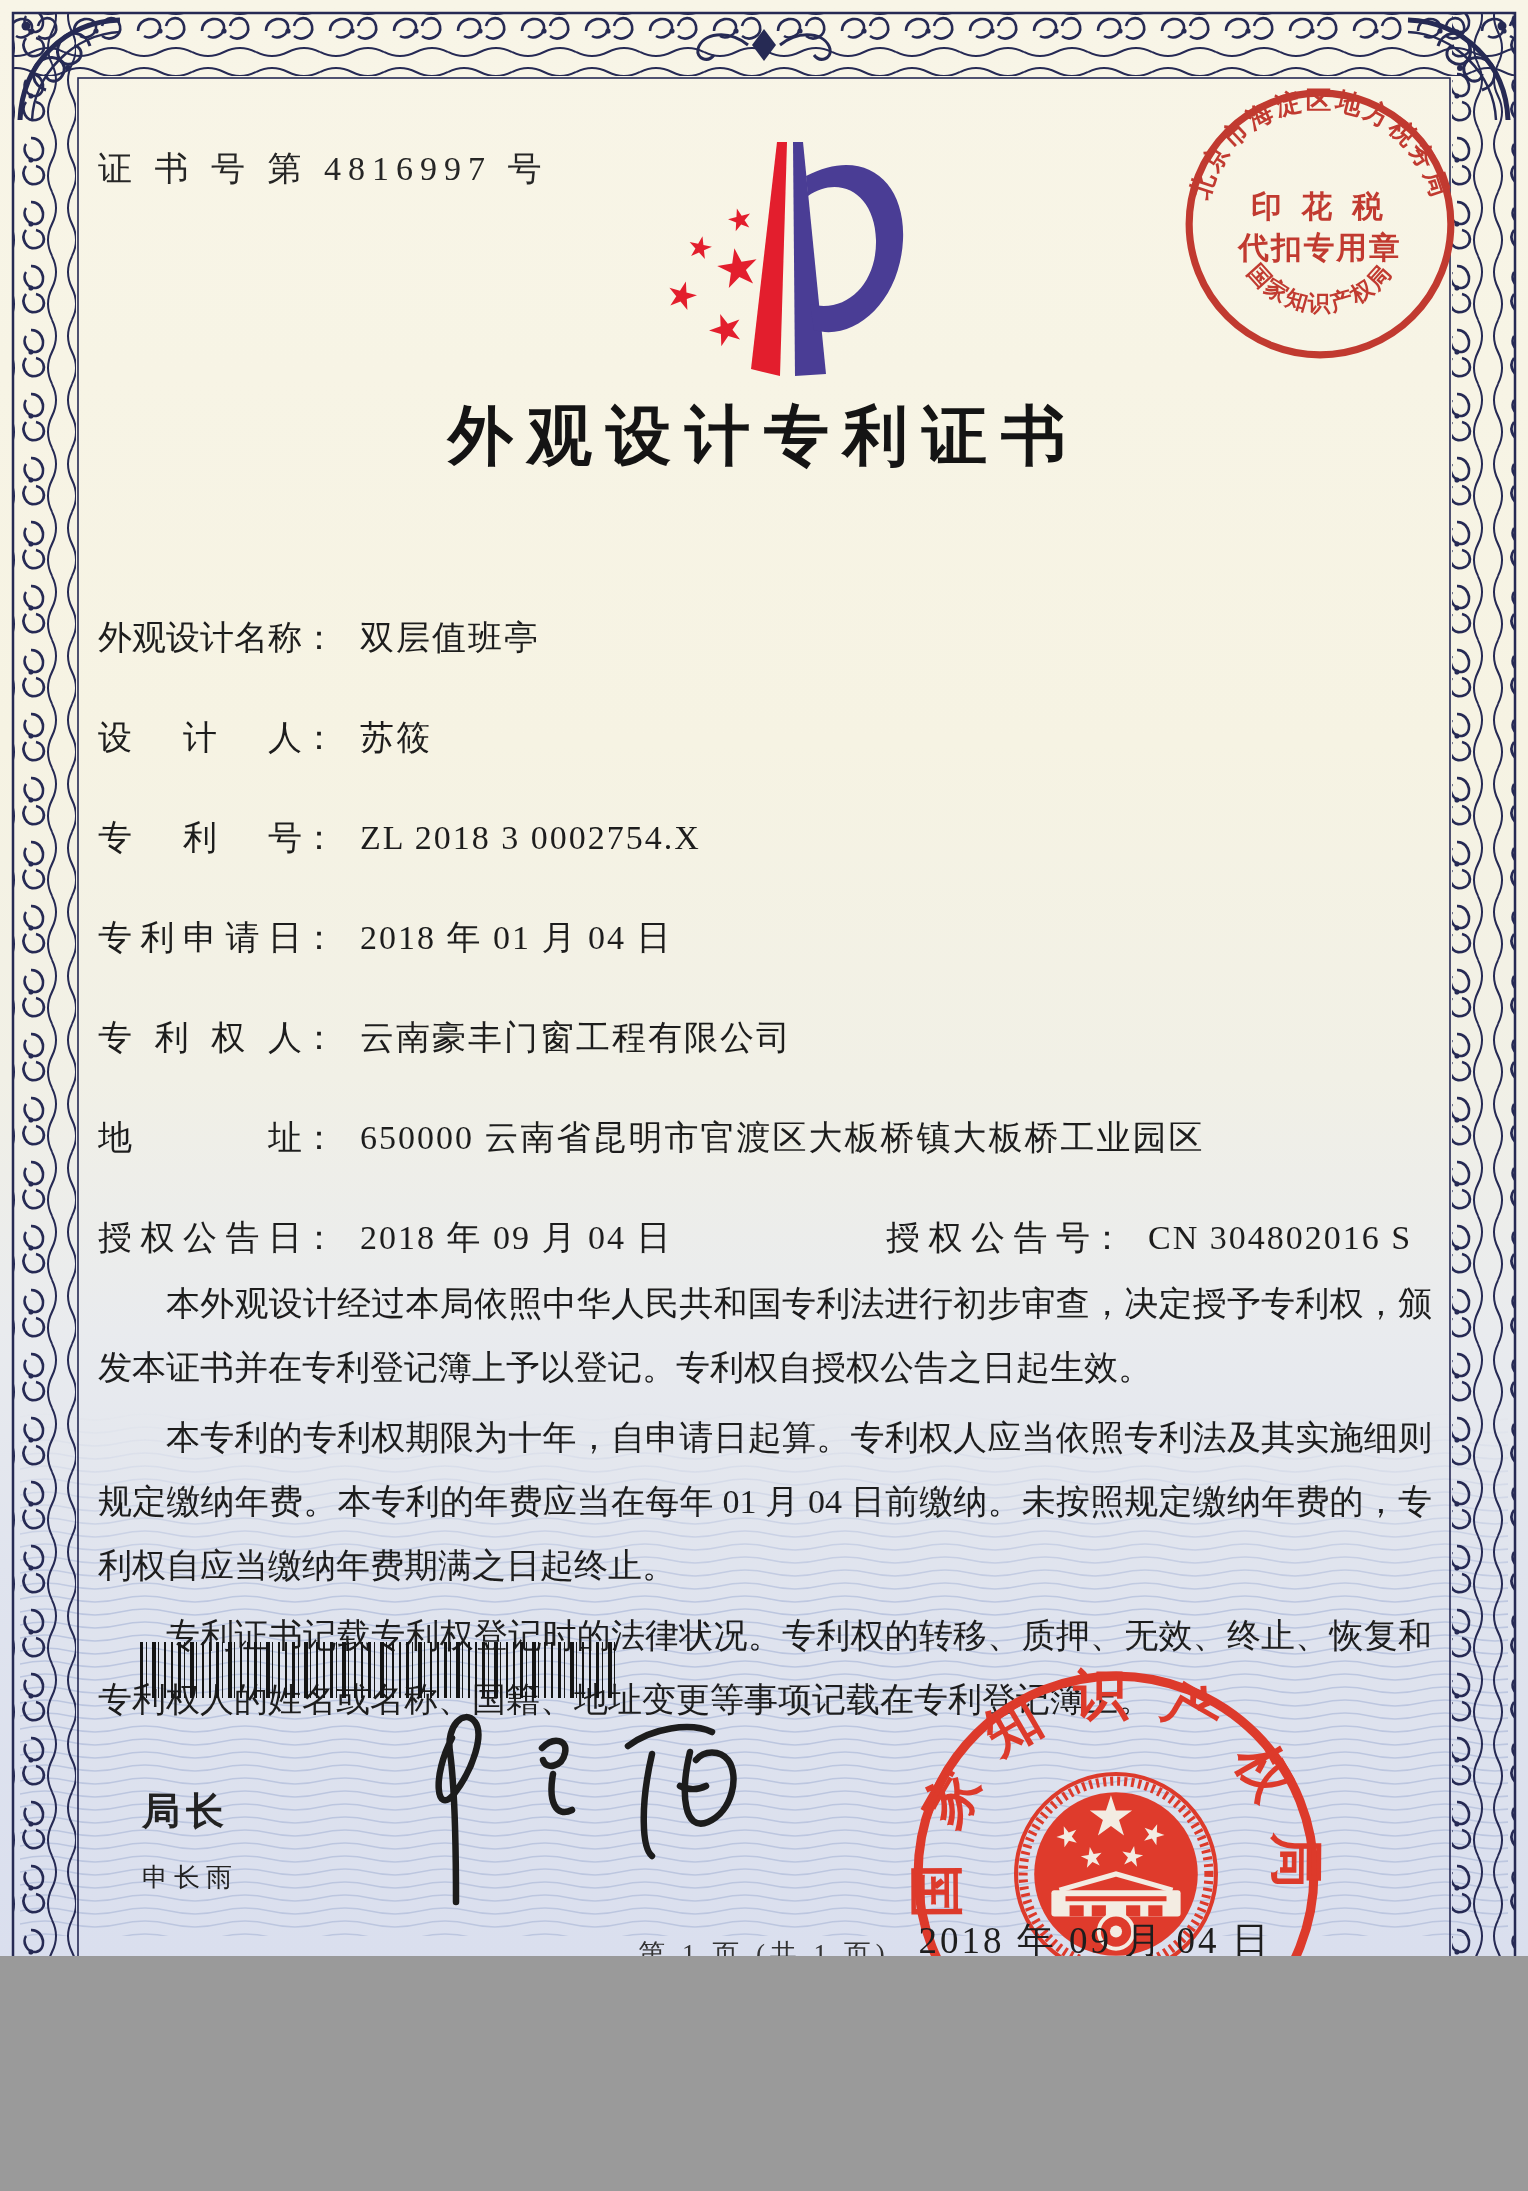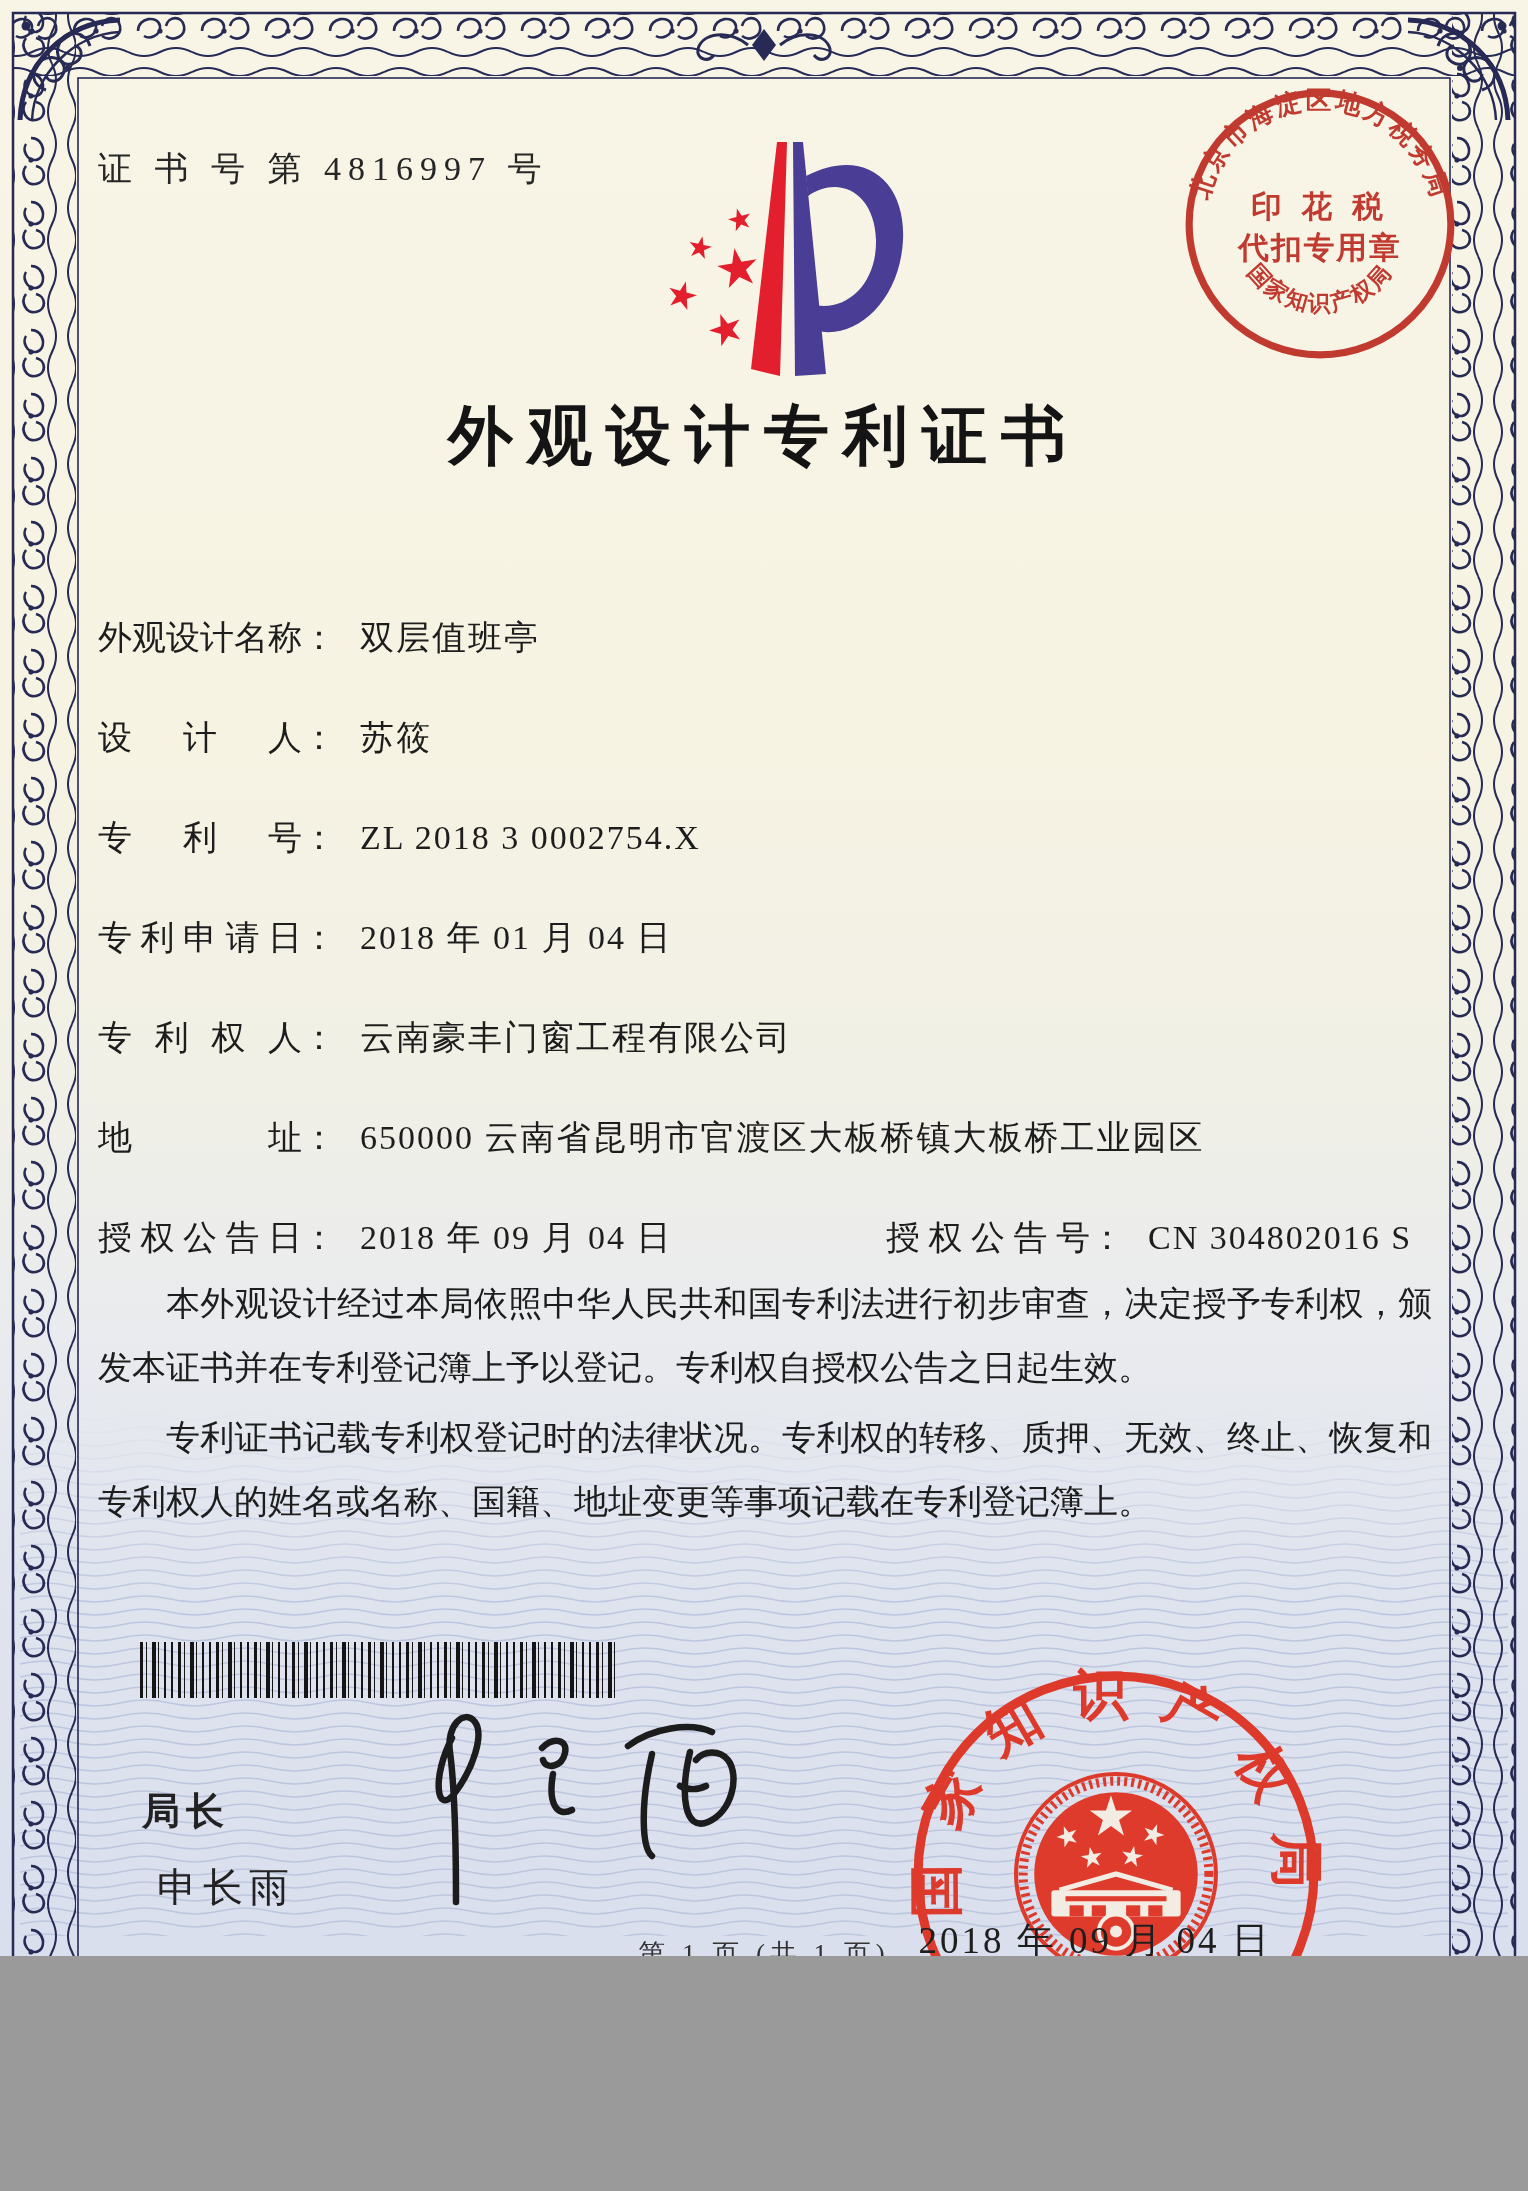--- a/index.html
+++ b/index.html
@@ -29,21 +29,21 @@
     left:140px;top:1642px;width:478px;height:56px;
     background:repeating-linear-gradient(90deg,
       #151515 0 3px,transparent 3px 6px,
       #151515 6px 7px,transparent 7px 12px,
       #151515 12px 16px,transparent 16px 18px,
       #151515 18px 19px,transparent 19px 24px,
       #151515 24px 26px,transparent 26px 31px,
       #151515 31px 33px,transparent 33px 38px);
   }
   .director-title{left:142px;top:1786px;font-size:38px;letter-spacing:6px;color:#222;font-weight:bold;}
-  .director-name{left:142px;top:1860px;font-size:40px;letter-spacing:6px;color:#222;margin-left:15px;}
+  .director-name{left:142px;top:1860px;font-size:26px;letter-spacing:6px;color:#222;}
   .seal-wrap{left:908px;top:1666px;width:416px;height:416px;}
   .seal-date{left:880px;top:1916px;width:430px;text-align:center;font-size:37px;letter-spacing:3px;color:#1e1e1e;}
   .footer{left:0;right:0;top:1936px;text-align:center;font-size:27px;letter-spacing:5px;color:#333;}
   svg text{font-family:"Liberation Serif","DejaVu Serif",serif;}
 </style>
 </head>
 <body>
 
 <div class="page">
 
@@ -160,20 +160,21 @@
         <span class="flabel">授权公告日</span><span class="fcolon">：</span><span class="fvalue">2018 年 09 月 04 日</span>
       </span>
       <span class="grant-col2">
         <span class="flabel">授权公告号</span><span class="fcolon">：</span><span class="fvalue">CN 304802016 S</span>
       </span>
     </div>
   </div>
 
   <div class="abs paras">
     <p>本外观设计经过本局依照中华人民共和国专利法进行初步审查，决定授予专利权，颁发本证书并在专利登记簿上予以登记。专利权自授权公告之日起生效。</p>
+    <p>本专利的专利权期限为十年，自申请日起算。专利权人应当依照专利法及其实施细则规定缴纳年费。本专利的年费应当在每年 01 月 04 日前缴纳。未按照规定缴纳年费的，专利权自应当缴纳年费期满之日起终止。</p>
     <p>专利证书记载专利权登记时的法律状况。专利权的转移、质押、无效、终止、恢复和专利权人的姓名或名称、国籍、地址变更等事项记载在专利登记簿上。</p>
   </div>
 
   <div class="abs barcode"></div>
 
   <div class="abs director-title">局长</div>
   <div class="abs director-name">申长雨</div>
 
   <svg class="abs" style="left:390px;top:1690px" width="400" height="250" viewBox="0 0 400 250">
     <g fill="none" stroke="#1c1c1c" stroke-width="6.5" stroke-linecap="round" stroke-linejoin="round">

